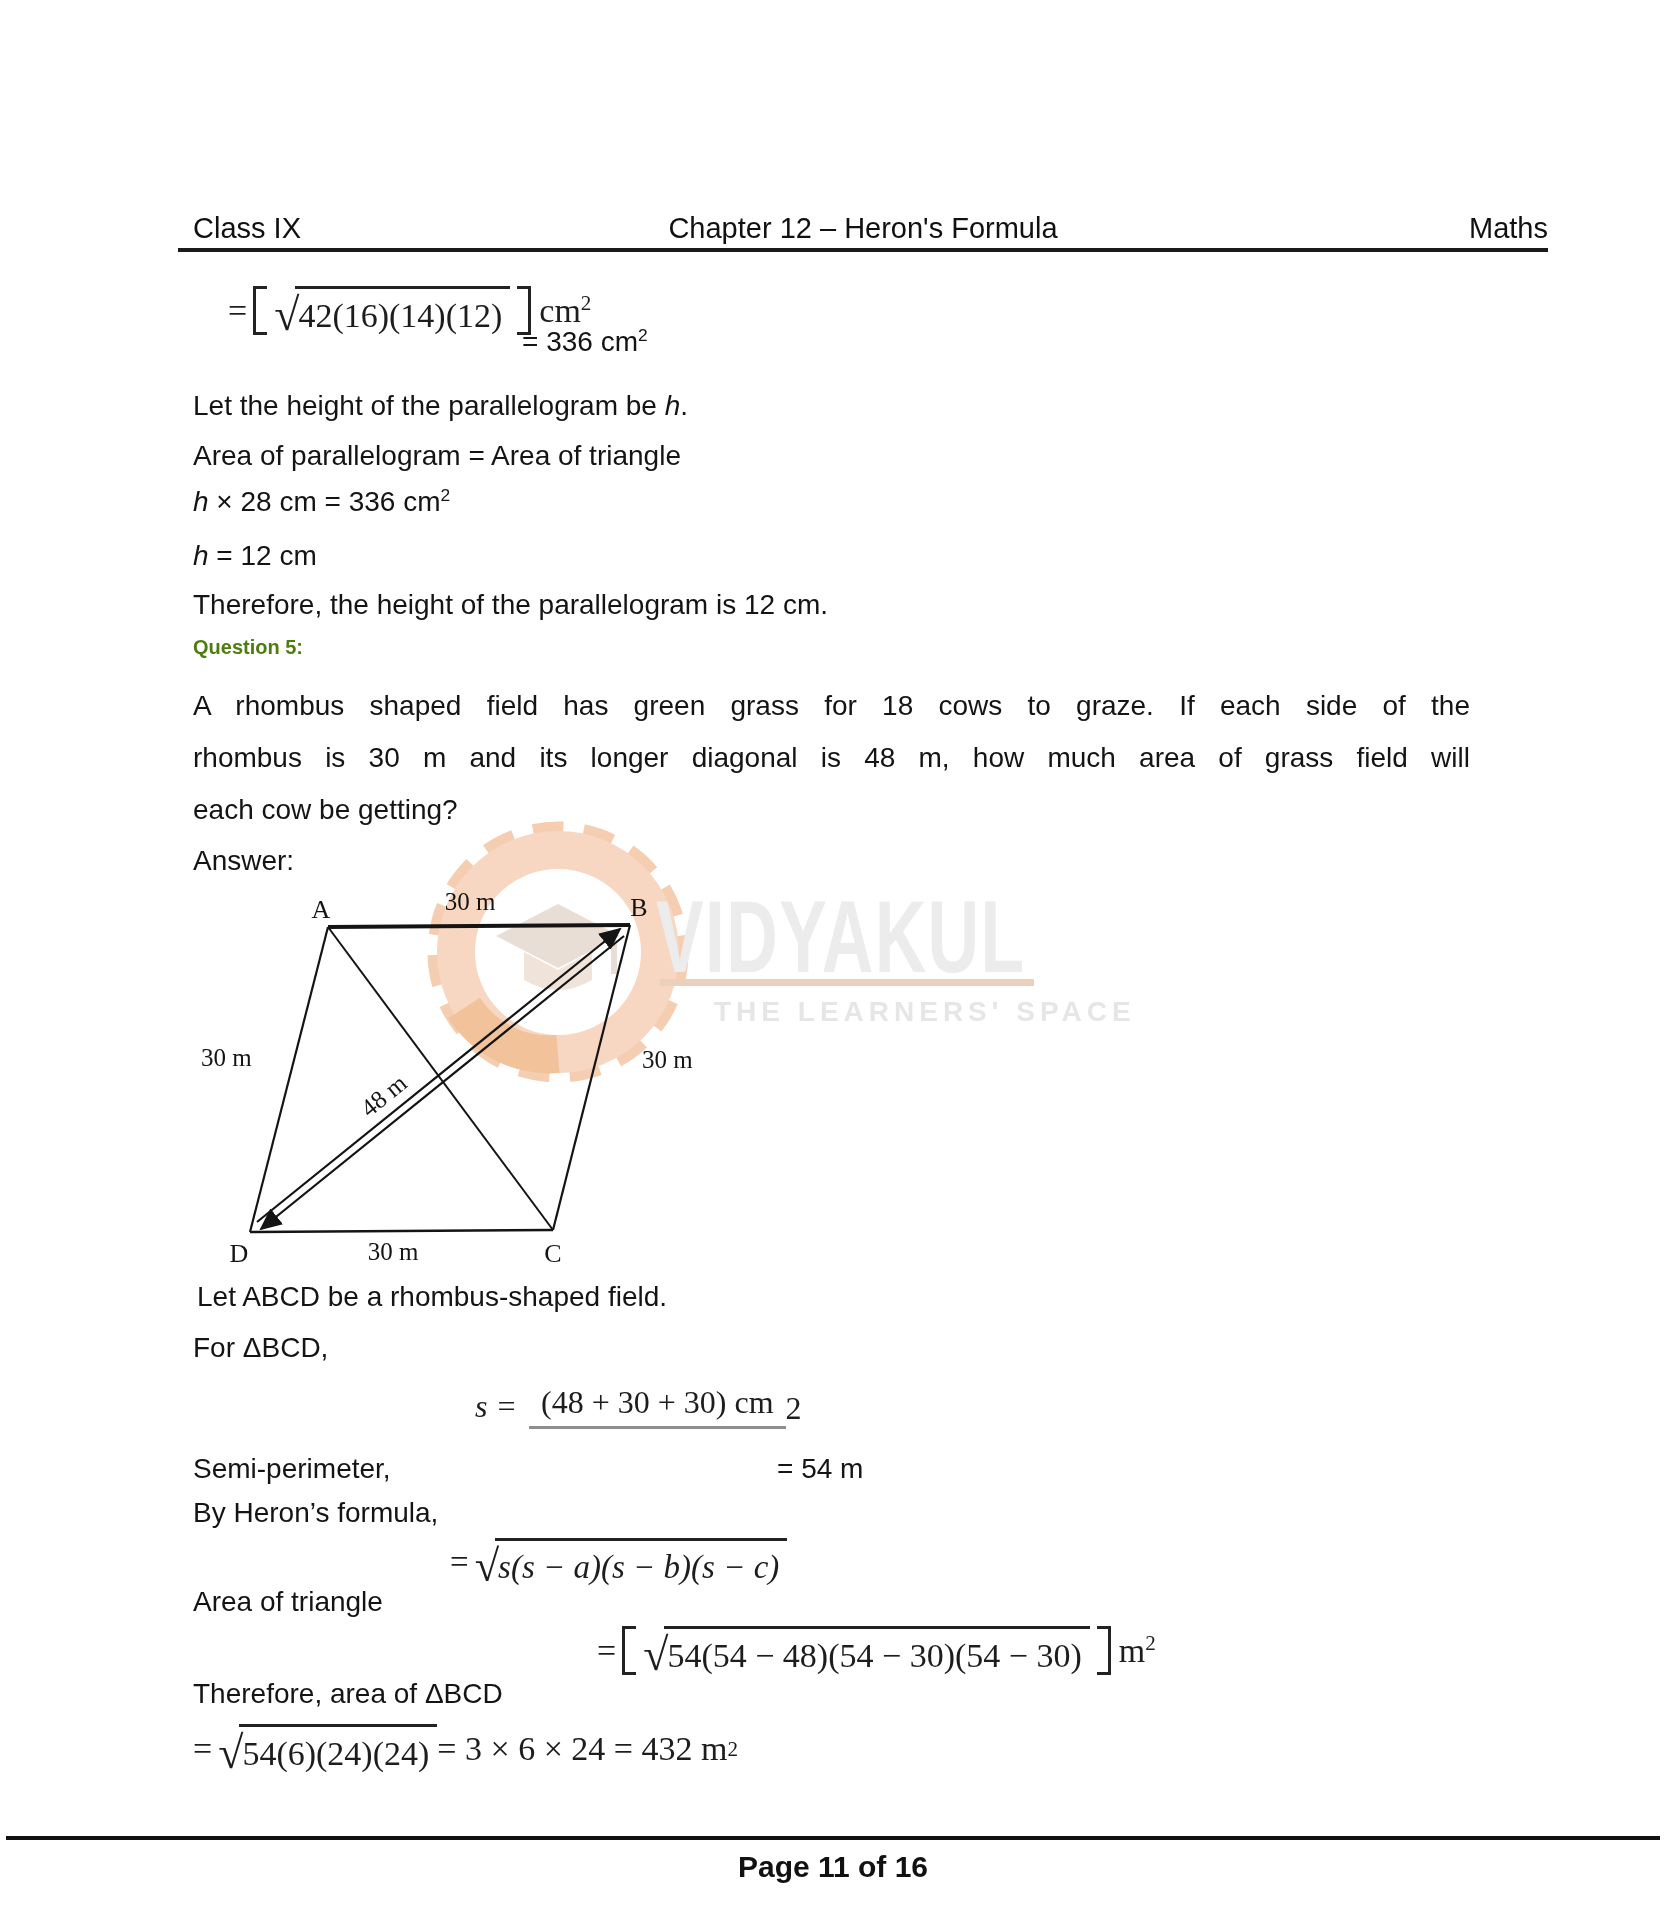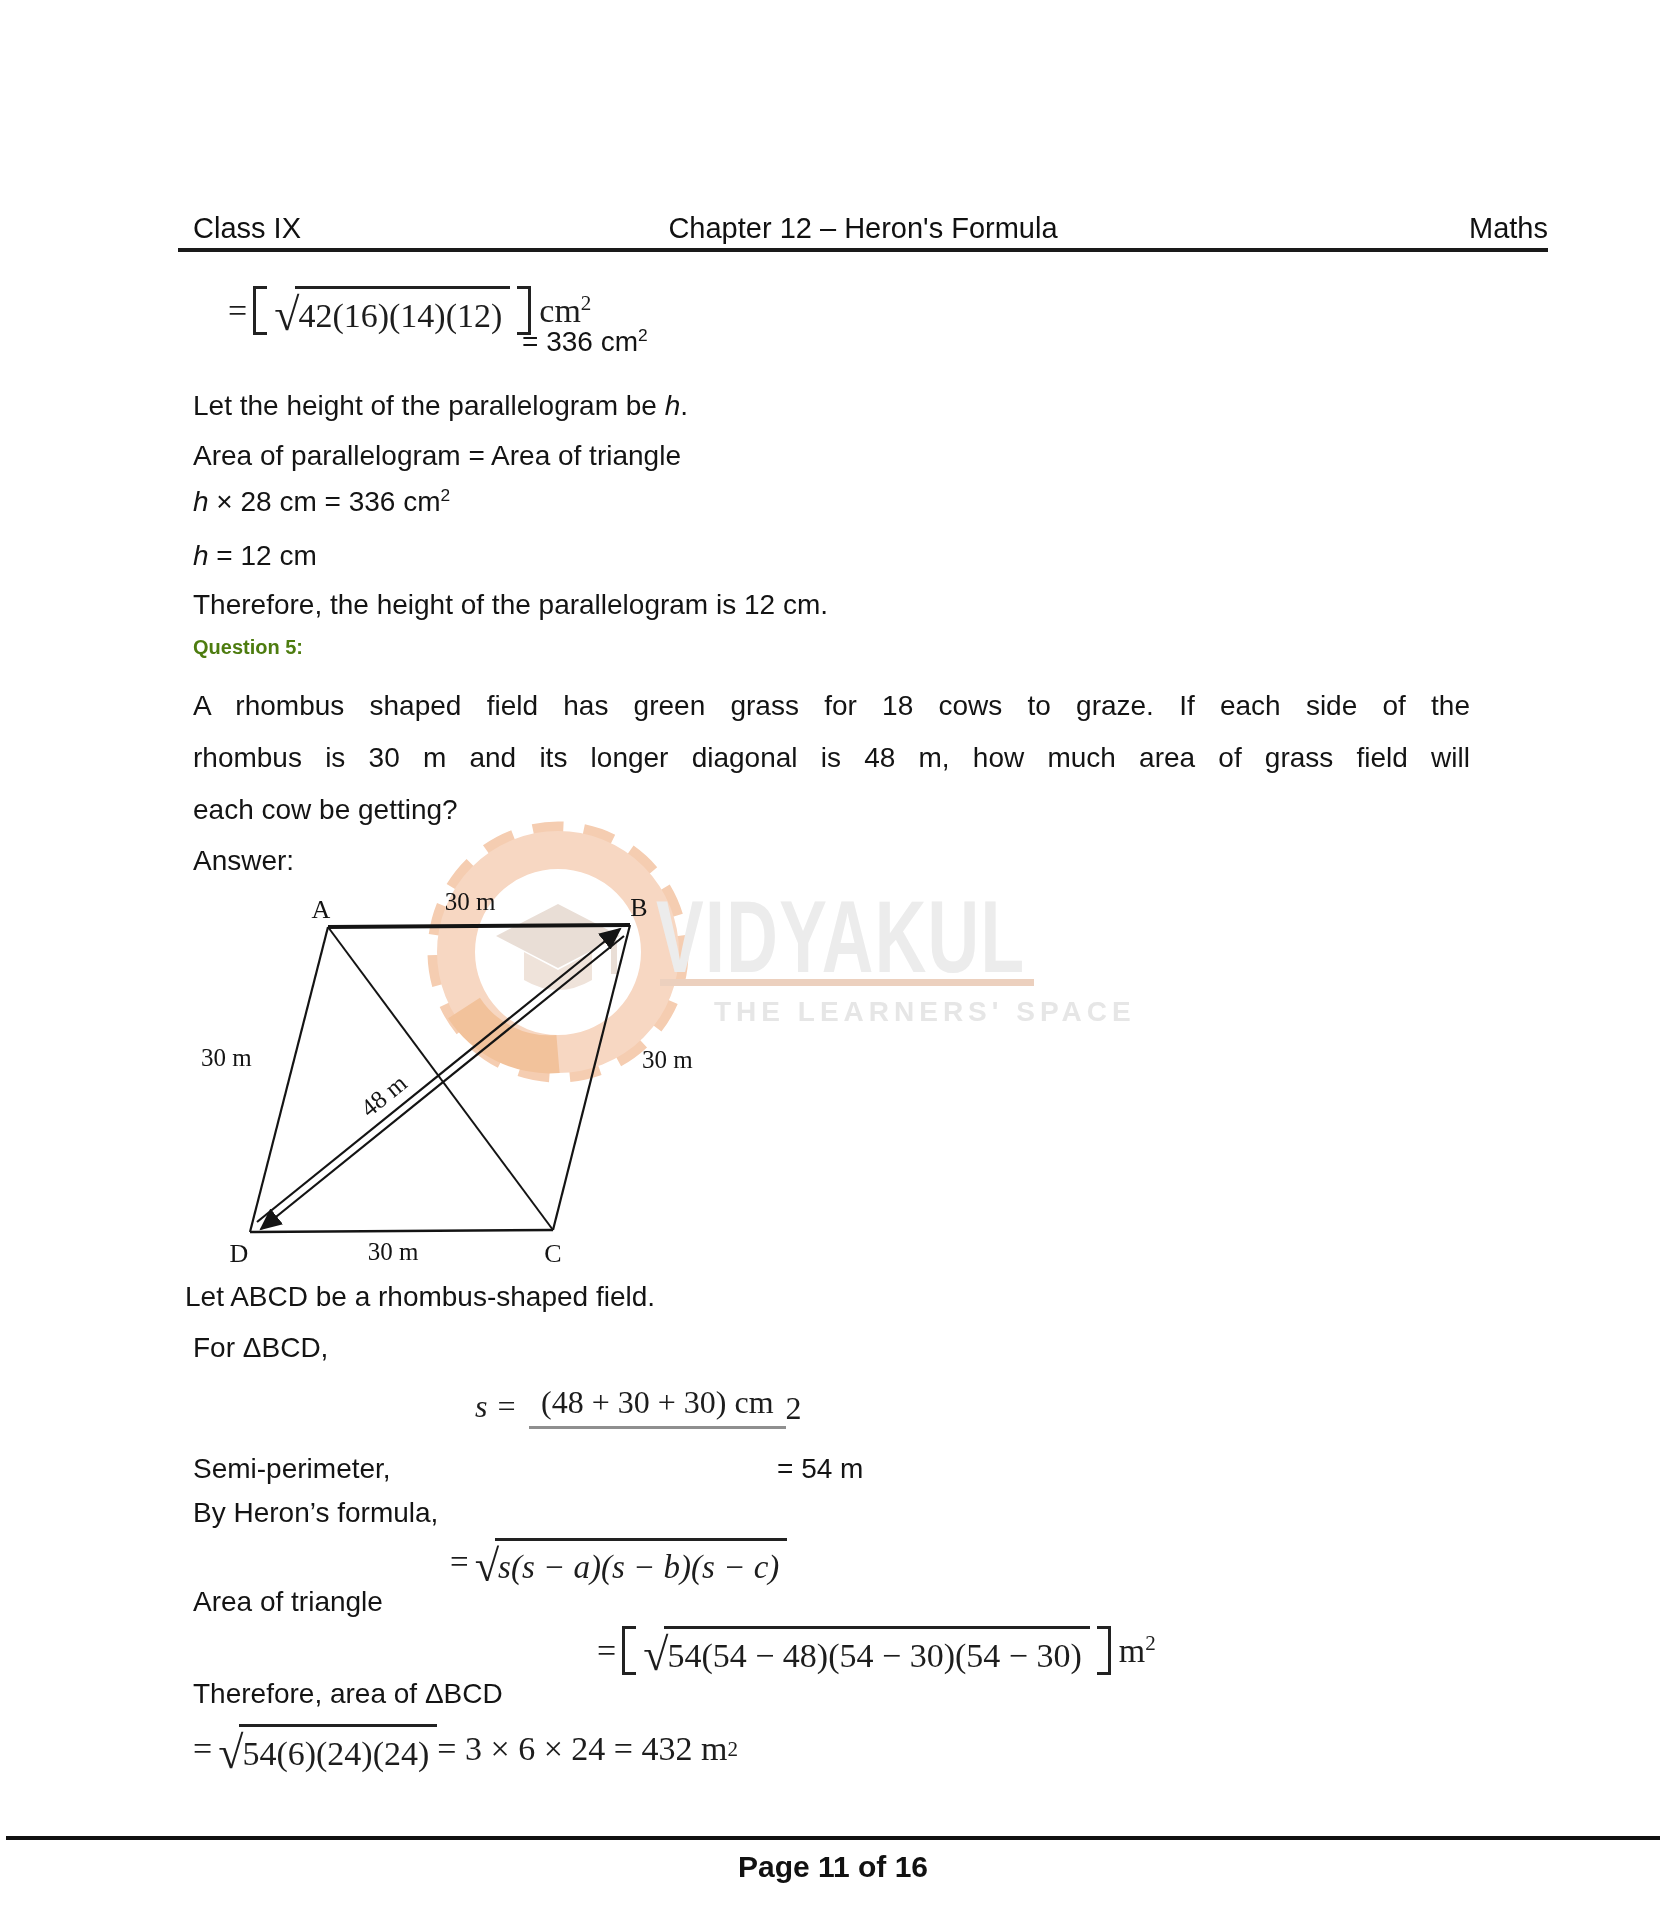--- a/index.html
+++ b/index.html
@@ -137,21 +137,21 @@
     <text x="46" y="382" font-size="26" fill="#141414" text-anchor="middle">D</text>
 
     <text x="277" y="30" font-size="25" fill="#141414" text-anchor="middle">30 m</text>
     <text x="8" y="186" font-size="25" fill="#141414">30 m</text>
     <text x="449" y="188" font-size="25" fill="#141414">30 m</text>
     <text x="200" y="380" font-size="25" fill="#141414" text-anchor="middle">30 m</text>
 
     <text x="196" y="222" font-size="25" fill="#141414" text-anchor="middle" transform="rotate(-39 196 222)">48 m</text>
   </svg>
 
-  <div class="abs line" style="left:185px;top:1279px;z-index:2;">Let ABCD be a rhombus-shaped field.</div>
+  <div class="abs line" style="left:197px;top:1279px;z-index:2;">Let ABCD be a rhombus-shaped field.</div>
   <div class="abs line" style="left:193px;top:1330px;z-index:2;">For ΔBCD,</div>
 
   <div class="abs fx fracline" style="left:475px;top:1384px;">
     <span class="mit">s =</span>
     <span class="stack">
       <span class="num">(48 + 30 + 30) cm</span>
       <span class="den">2</span>
     </span>
   </div>
   <div class="abs line" style="left:193px;top:1451px;">Semi-perimeter,</div>

